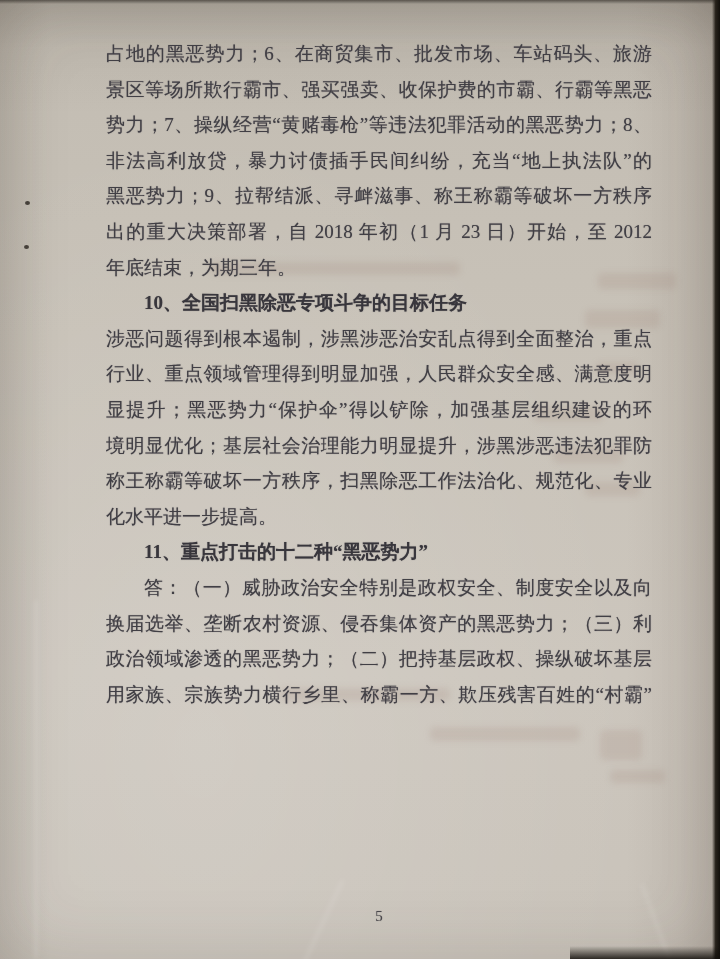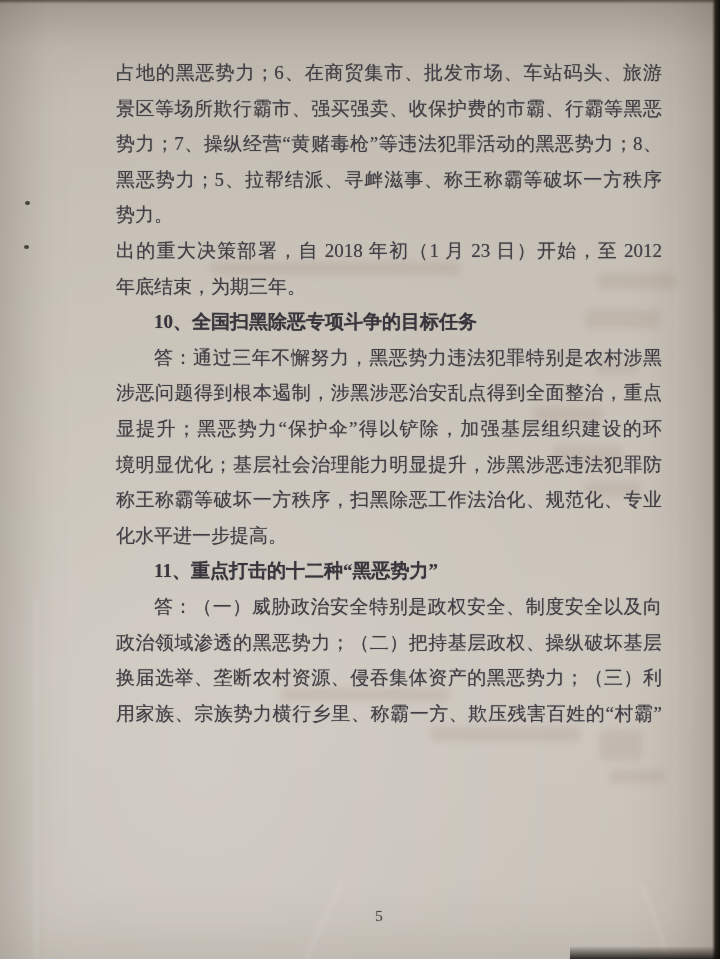--- a/index.html
+++ b/index.html
@@ -30,24 +30,23 @@
   .speck.s2{left:24px;top:245px;width:5px;height:4px;}
   
   .crease{position:absolute;background:rgba(255,255,255,0.12);filter:blur(2px);}
   .crease.c1{left:34px;top:600px;width:4px;height:359px;}
   .crease.c2{left:318px;top:875px;width:3px;height:110px;transform:rotate(25deg);}
   .crease.c3{left:656px;top:882px;width:3px;height:90px;transform:rotate(-20deg);}
   
   .smudge{position:absolute;background:rgba(150,112,104,0.15);filter:blur(3px);border-radius:5px;}
   
   .doc-body{
-    position:absolute;left:106px;top:55px;width:546px;
+    position:absolute;left:106px;top:36px;width:546px;
     color:#413f45;
     text-shadow:0 0 1px rgba(62,60,66,0.55);
-    margin-left:10px;
   }
   .line{
     height:35.6px;line-height:35.6px;font-size:19px;
     white-space:nowrap;overflow:visible;
   }
   .line.justify{white-space:normal;text-align:justify;text-align-last:justify;overflow:hidden;}
   .line.indent{padding-left:38px;}
   .line.indent.justify{padding-left:38px;}
   .line.heading{font-weight:700;color:#38363c;}
   .page-number{
@@ -77,35 +76,35 @@
   <div class="crease c2"></div>
   <div class="crease c3"></div>
 
   <div class="speck s1"></div>
   <div class="speck s2"></div>
 
   <div class="doc-body">
       <div class="line justify">占地的黑恶势力；6、在商贸集市、批发市场、车站码头、旅游</div>
       <div class="line justify">景区等场所欺行霸市、强买强卖、收保护费的市霸、行霸等黑恶</div>
       <div class="line justify">势力；7、操纵经营“黄赌毒枪”等违法犯罪活动的黑恶势力；8、</div>
-      <div class="line justify">黑恶势力；5、拉帮结派、寻衅滋事、称王称霸等破坏一方秩序</div>
-      <div class="line">势力。</div>
+      <div class="line justify">非法高利放贷，暴力讨债插手民间纠纷，充当“地上执法队”的</div>
+      <div class="line justify">黑恶势力；9、拉帮结派、寻衅滋事、称王称霸等破坏一方秩序</div>
       <div class="line justify">出的重大决策部署，自 2018 年初（1 月 23 日）开始，至 2012</div>
       <div class="line">年底结束，为期三年。</div>
       <div class="line heading indent">10、全国扫黑除恶专项斗争的目标任务</div>
-      <div class="line indent justify">答：通过三年不懈努力，黑恶势力违法犯罪特别是农村涉黑</div>
       <div class="line justify">涉恶问题得到根本遏制，涉黑涉恶治安乱点得到全面整治，重点</div>
+      <div class="line justify">行业、重点领域管理得到明显加强，人民群众安全感、满意度明</div>
       <div class="line justify">显提升；黑恶势力“保护伞”得以铲除，加强基层组织建设的环</div>
       <div class="line justify">境明显优化；基层社会治理能力明显提升，涉黑涉恶违法犯罪防</div>
       <div class="line justify">称王称霸等破坏一方秩序，扫黑除恶工作法治化、规范化、专业</div>
       <div class="line">化水平进一步提高。</div>
       <div class="line heading indent">11、重点打击的十二种“黑恶势力”</div>
       <div class="line indent justify">答：（一）威胁政治安全特别是政权安全、制度安全以及向</div>
+      <div class="line justify">换届选举、垄断农村资源、侵吞集体资产的黑恶势力；（三）利</div>
       <div class="line justify">政治领域渗透的黑恶势力；（二）把持基层政权、操纵破坏基层</div>
-      <div class="line justify">换届选举、垄断农村资源、侵吞集体资产的黑恶势力；（三）利</div>
       <div class="line justify">用家族、宗族势力横行乡里、称霸一方、欺压残害百姓的“村霸”</div>
     </div>
 
   <div class="page-number">5</div>
 
   <div class="edge-top"></div>
   <div class="edge-right"></div>
   <div class="edge-bottom-right"></div>
 
 </div>

